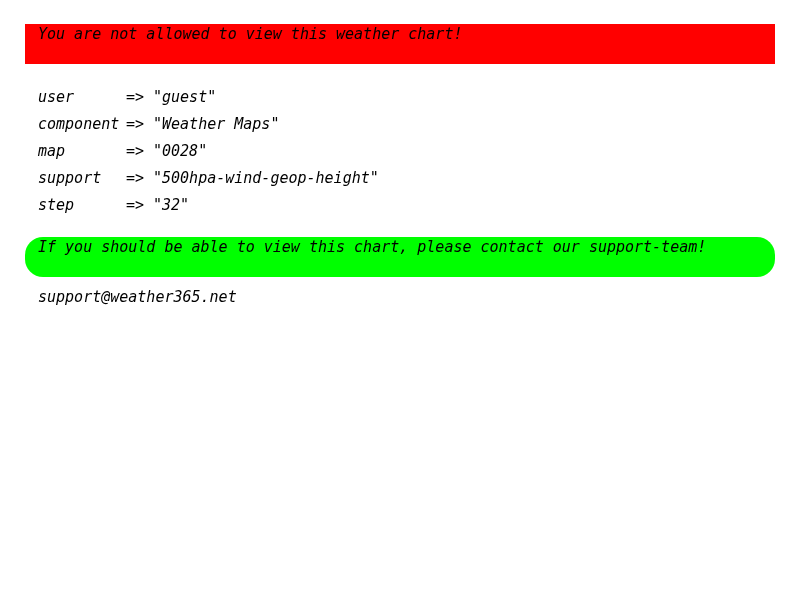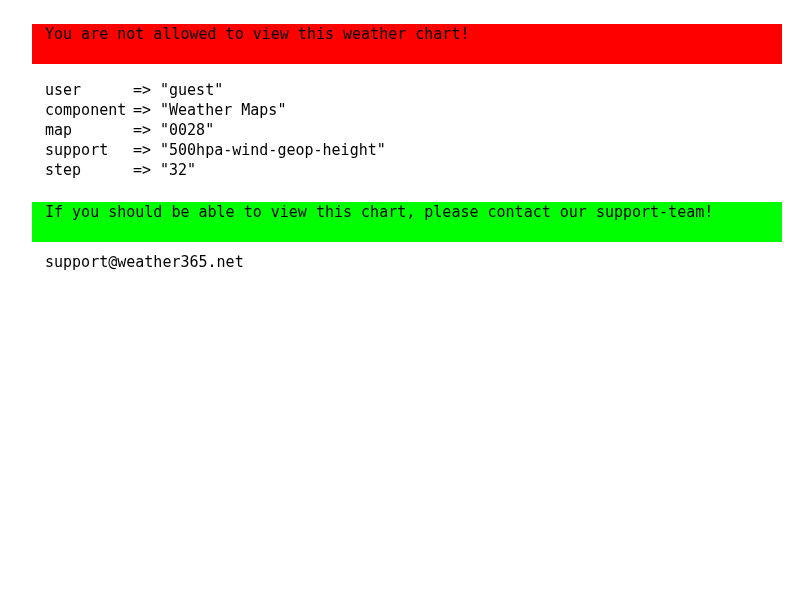--- a/index.html
+++ b/index.html
@@ -9,41 +9,43 @@
     height: 600px;
     background: #ffffff;
     overflow: hidden;
   }
   body {
     font-family: "DejaVu Sans Mono", "Liberation Mono", monospace;
     font-size: 15px;
     color: #000000;
   }
   .page {
-    padding: 24px 25px 0 32px;
+    padding: 24px 25px 0 25px;
+    font-style: italic;
   }
   .banner {
     width: 750px;
     height: 40px;
     box-sizing: border-box;
     padding-left: 13px;
     line-height: 20px;
     overflow: hidden;
     white-space: nowrap;
   }
   .banner-red { background: #ff0000; }
-  .banner-green { background: #00ff00; }
+  .banner-green { background: #00ff00; border-radius: 18px; }
   .kv-block {
     margin: 16px 0 22px 13px;
     line-height: 20px;
     white-space: nowrap;
   }
   .kv-key {
     display: inline-block;
     width: 88px;
+    margin-top: 7px;
   }
   .kv-arrow {
     display: inline-block;
     width: 27px;
   }
   .footer {
     margin-top: 10px;
     width: 750px;
     box-sizing: border-box;
     padding: 0 9px 0 13px;

